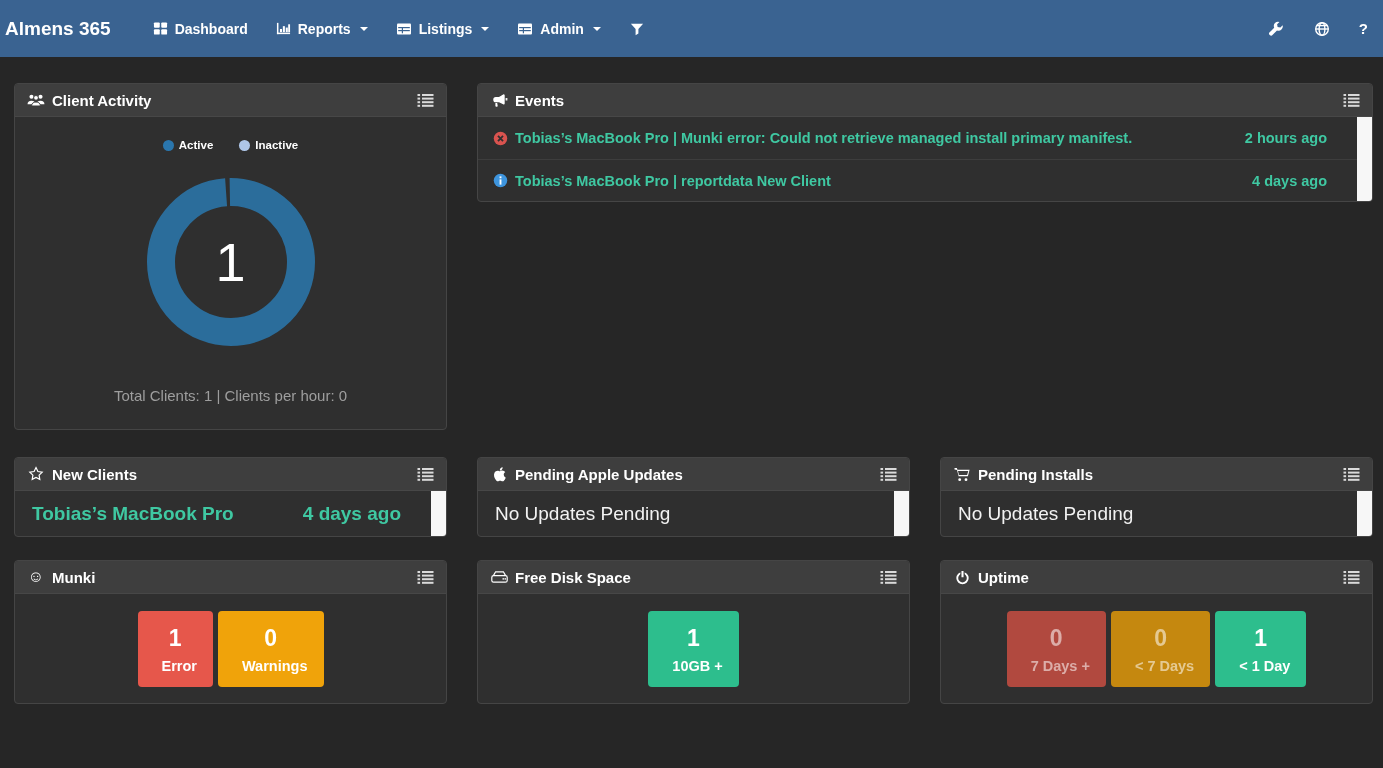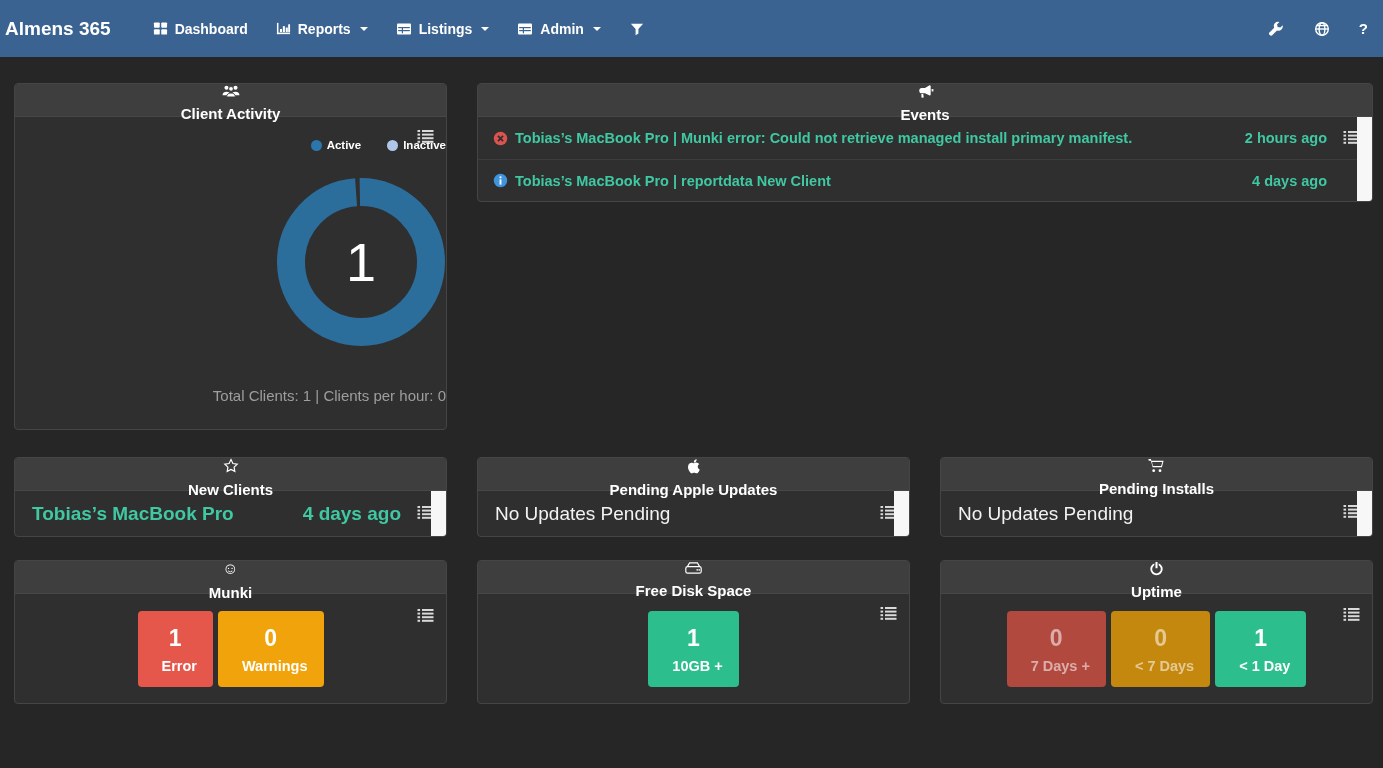--- a/index.html
+++ b/index.html
@@ -36,27 +36,27 @@
   .col-fixed { width:433px; flex:none; }
   .col-flex { flex:1; }
   .col-third { flex:1; }
   
   .panel {
     background:#2f2f2f; border:1px solid #454545; border-radius:4px; overflow:hidden;
   }
   .panel-header {
     height:33px; background:#3e3e3e; border-bottom:1px solid #474747;
     display:flex; align-items:center; padding:0 12px; gap:7px;
-    font-size:15px; font-weight:600; color:#fff;flex-direction:column;
+    font-size:15px; font-weight:600; color:#fff;
   }
   .panel-header .hdr-icon { display:flex; align-items:center; width:18px; justify-content:center; }
   .panel-menu { margin-left:auto; cursor:pointer; display:flex; align-items:center; opacity:.92; }
   .glyph-icon { font-size:16px; line-height:1; }
   
-  .ca-body { height:312px; display:flex; flex-direction:column; align-items:flex-end; }
+  .ca-body { height:312px; display:flex; flex-direction:column; align-items:center; }
   .legend { display:flex; gap:26px; margin-top:22px; }
   .legend-item { display:flex; align-items:center; gap:5px; cursor:pointer; }
   .legend-dot { width:11px; height:11px; border-radius:50%; }
   .legend-label { font-size:11.5px; font-weight:700; color:#fff; }
   .donut-wrap { position:relative; width:170px; height:170px; margin-top:26px; }
   .donut-center {
     position:absolute; inset:0; display:flex; align-items:center; justify-content:center;
     font-size:54px; font-weight:400; color:#fff;
   }
   .ca-summary { margin-top:40px; font-size:15px; color:#9e9e9e; }

